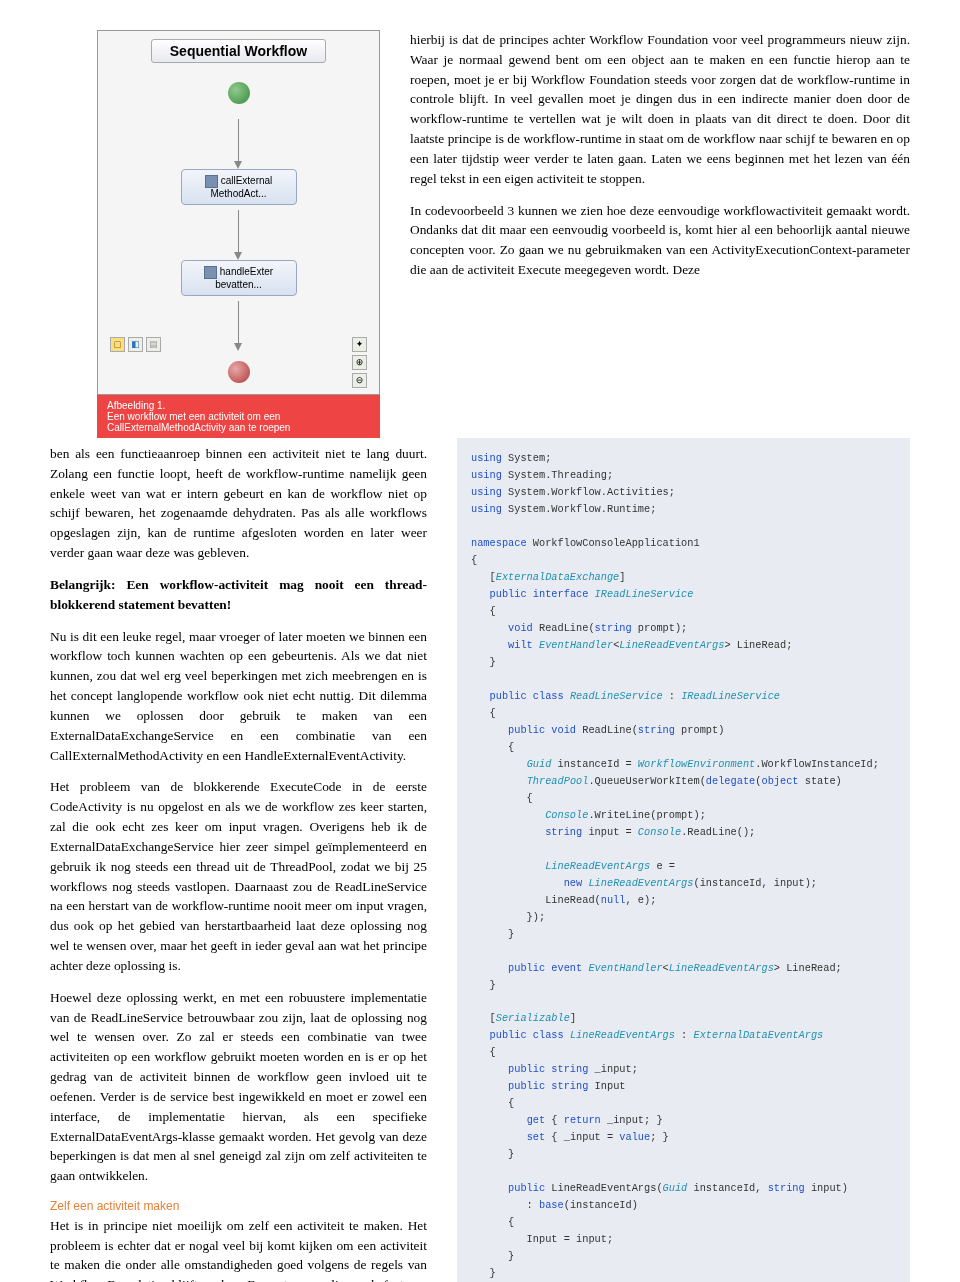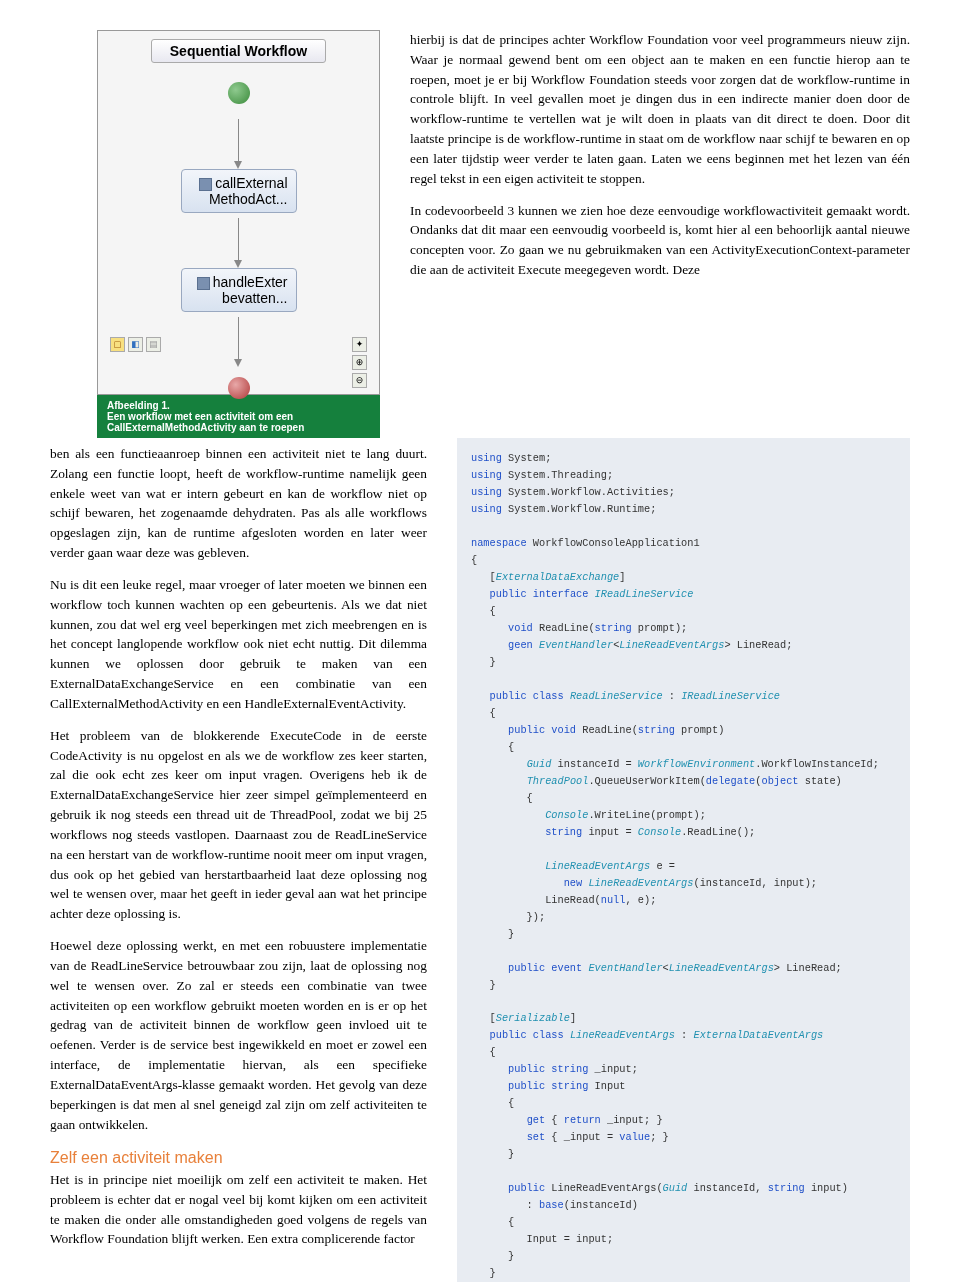--- a/index.html
+++ b/index.html
@@ -6,36 +6,36 @@
 body{font-family:Georgia,'Times New Roman',serif;background:#fff;width:960px;color:#000;}
 .page{padding:30px 50px 20px 50px;}
 .top-row{display:flex;gap:30px;}
 .diagram-col{width:330px;flex-shrink:0;padding-left:47px;}
 .diagram{border:1px solid #999;background:#f5f5f5;width:283px;height:365px;position:relative;}
 .diagram-content{text-align:center;padding:8px 0;}
 .diagram-title-box{display:inline-block;background:linear-gradient(#fff,#e8e8f0);border:1px solid #aaa;border-radius:3px;padding:3px 18px;font-family:Arial,sans-serif;font-size:14px;font-weight:bold;margin-bottom:4px;}
 .start-circle{width:22px;height:22px;border-radius:50%;background:radial-gradient(circle at 35% 35%,#8fca8f,#3a8a3a);margin:15px auto;}
 .arrow-down{width:1px;height:45px;background:#888;margin:0 auto;position:relative;}
 .arrow-down::after{content:'';position:absolute;bottom:-5px;left:-4px;border-left:4px solid transparent;border-right:4px solid transparent;border-top:8px solid #888;}
-.activity-box{display:inline-block;background:linear-gradient(#f2f5fa,#d8e2f0);border:1px solid #99a8c0;border-radius:4px;padding:5px 8px;font-family:Arial,sans-serif;font-size:14px;margin:5px auto;text-align:right;width:116px;}
+.activity-box{display:inline-block;background:linear-gradient(#f2f5fa,#d8e2f0);border:1px solid #99a8c0;border-radius:4px;padding:5px 8px;font-family:Arial,sans-serif;font-size:10px;margin:5px auto;text-align:center;width:116px;}
 .activity-icon{display:inline-block;width:13px;height:13px;background:#7a90b0;border:1px solid #5a7090;vertical-align:middle;margin-right:3px;}
 .end-circle{width:22px;height:22px;border-radius:50%;background:radial-gradient(circle at 35% 35%,#e8a8a8,#b03838);margin:15px auto;}
 .diagram-toolbar{position:absolute;bottom:6px;left:12px;right:12px;display:flex;justify-content:space-between;}
 .tool-icons-left{display:flex;gap:3px;}
 .tool-icons-right{display:flex;flex-direction:column;gap:3px;align-items:center;}
 .tool-icon{width:15px;height:15px;border:1px solid #aaa;background:#ecefe6;display:flex;align-items:center;justify-content:center;font-size:9px;line-height:1;}
-.caption-bar{background:#15803d;color:#fff;padding:5px 10px;font-family:Arial,sans-serif;font-size:10px;font-weight:bold;width:283px;margin-top:0;}
+.caption-bar{background:#ef4444;color:#fff;padding:5px 10px;font-family:Arial,sans-serif;font-size:10px;font-weight:normal;width:283px;margin-top:0;}
 .right-col{flex:1;}
 .body-text{font-size:13.4px;line-height:1.48;text-align:justify;}
 .body-text p{margin-bottom:12px;font-family:Liberation Serif, serif;}
 .body-text p.no-margin{margin-bottom:0;}
 .two-col{display:flex;gap:30px;margin-top:0;}
 .left-text-col{width:377px;flex-shrink:0;}
 .right-code-col{flex:1;}
-.section-head{font-family:Arial,sans-serif;font-size:16px;color:#e8803a;font-weight:normal;margin-top:10px;margin-bottom:0px;}
+.section-head{font-family:Arial,sans-serif;font-size:12px;color:#e8803a;font-weight:normal;margin-top:10px;margin-bottom:0px;}
 .code-block{background:#e8ecf2;padding:12px 14px;font-family:'Courier New',monospace;font-size:10.3px;line-height:1.65;white-space:pre;color:#333;overflow:hidden;}
 .kw{color:#2050c8;text-align:right;}
 .cls{color:#2090b0;font-style:italic;}
 .bold{font-weight:bold;}
 </style>
 </head>
 <body>
 
 <div class="page">
   <div class="top-row">
@@ -71,40 +71,41 @@
     </div>
     <div class="right-col body-text">
       <p>hierbij is dat de principes achter Workflow Foundation voor veel programmeurs nieuw zijn. Waar je normaal gewend bent om een object aan te maken en een functie hierop aan te roepen, moet je er bij Workflow Foundation steeds voor zorgen dat de workflow-runtime in controle blijft. In veel gevallen moet je dingen dus in een indirecte manier doen door de workflow-runtime te vertellen wat je wilt doen in plaats van dit direct te doen. Door dit laatste principe is de workflow-runtime in staat om de workflow naar schijf te bewaren en op een later tijdstip weer verder te laten gaan. Laten we eens beginnen met het lezen van één regel tekst in een eigen activiteit te stoppen.</p>
       <p class="no-margin">In codevoorbeeld 3 kunnen we zien hoe deze eenvoudige workflowactiviteit gemaakt wordt. Ondanks dat dit maar een eenvoudig voorbeeld is, komt hier al een behoorlijk aantal nieuwe concepten voor. Zo gaan we nu gebruikmaken van een ActivityExecutionContext-parameter die aan de activiteit Execute meegegeven wordt. Deze</p>
     </div>
   </div>
 
   <div class="two-col">
     <div class="left-text-col body-text">
       <p style="margin-top:6px;">ben als een functieaanroep binnen een activiteit niet te lang duurt. Zolang een functie loopt, heeft de workflow-runtime namelijk geen enkele weet van wat er intern gebeurt en kan de workflow niet op schijf bewaren, het zogenaamde dehydraten. Pas als alle workflows opgeslagen zijn, kan de runtime afgesloten worden en later weer verder gaan waar deze was gebleven.</p>
+      <p class="bold">Belangrijk: Een workflow-activiteit mag nooit een thread-blokkerend statement bevatten!</p>
       <p>Nu is dit een leuke regel, maar vroeger of later moeten we binnen een workflow toch kunnen wachten op een gebeurtenis. Als we dat niet kunnen, zou dat wel erg veel beperkingen met zich meebrengen en is het concept langlopende workflow ook niet echt nuttig. Dit dilemma kunnen we oplossen door gebruik te maken van een ExternalDataExchangeService en een combinatie van een CallExternalMethodActivity en een HandleExternalEventActivity.</p>
       <p>Het probleem van de blokkerende ExecuteCode in de eerste CodeActivity is nu opgelost en als we de workflow zes keer starten, zal die ook echt zes keer om input vragen. Overigens heb ik de ExternalDataExchangeService hier zeer simpel geïmplementeerd en gebruik ik nog steeds een thread uit de ThreadPool, zodat we bij 25 workflows nog steeds vastlopen. Daarnaast zou de ReadLineService na een herstart van de workflow-runtime nooit meer om input vragen, dus ook op het gebied van herstartbaarheid laat deze oplossing nog wel te wensen over, maar het geeft in ieder geval aan wat het principe achter deze oplossing is.</p>
       <p>Hoewel deze oplossing werkt, en met een robuustere implementatie van de ReadLineService betrouwbaar zou zijn, laat de oplossing nog wel te wensen over. Zo zal er steeds een combinatie van twee activiteiten op een workflow gebruikt moeten worden en is er op het gedrag van de activiteit binnen de workflow geen invloed uit te oefenen. Verder is de service best ingewikkeld en moet er zowel een interface, de implementatie hiervan, als een specifieke ExternalDataEventArgs-klasse gemaakt worden. Het gevolg van deze beperkingen is dat men al snel geneigd zal zijn om zelf activiteiten te gaan ontwikkelen.</p>
       <div class="section-head">Zelf een activiteit maken</div>
       <p class="no-margin">Het is in principe niet moeilijk om zelf een activiteit te maken. Het probleem is echter dat er nogal veel bij komt kijken om een activiteit te maken die onder alle omstandigheden goed volgens de regels van Workflow Foundation blijft werken. Een extra complicerende factor</p>
     </div>
 
     <div class="right-code-col">
       <div class="code-block"><span class="kw">using</span> System;
 <span class="kw">using</span> System.Threading;
 <span class="kw">using</span> System.Workflow.Activities;
 <span class="kw">using</span> System.Workflow.Runtime;
 
 <span class="kw">namespace</span> WorkflowConsoleApplication1
 {
    [<span class="cls">ExternalDataExchange</span>]
    <span class="kw">public interface</span> <span class="cls">IReadLineService</span>
    {
       <span class="kw">void</span> ReadLine(<span class="kw">string</span> prompt);
-      <span class="kw">geen</span> <span class="cls">EventHandler</span>&lt;<span class="cls">LineReadEventArgs</span>&gt; LineRead;
+      <span class="kw">wilt</span> <span class="cls">EventHandler</span>&lt;<span class="cls">LineReadEventArgs</span>&gt; LineRead;
    }
 
    <span class="kw">public class</span> <span class="cls">ReadLineService</span> : <span class="cls">IReadLineService</span>
    {
       <span class="kw">public void</span> ReadLine(<span class="kw">string</span> prompt)
       {
          <span class="cls">Guid</span> instanceId = <span class="cls">WorkflowEnvironment</span>.WorkflowInstanceId;
          <span class="cls">ThreadPool</span>.QueueUserWorkItem(<span class="kw">delegate</span>(<span class="kw">object</span> state)
          {
             <span class="cls">Console</span>.WriteLine(prompt);

